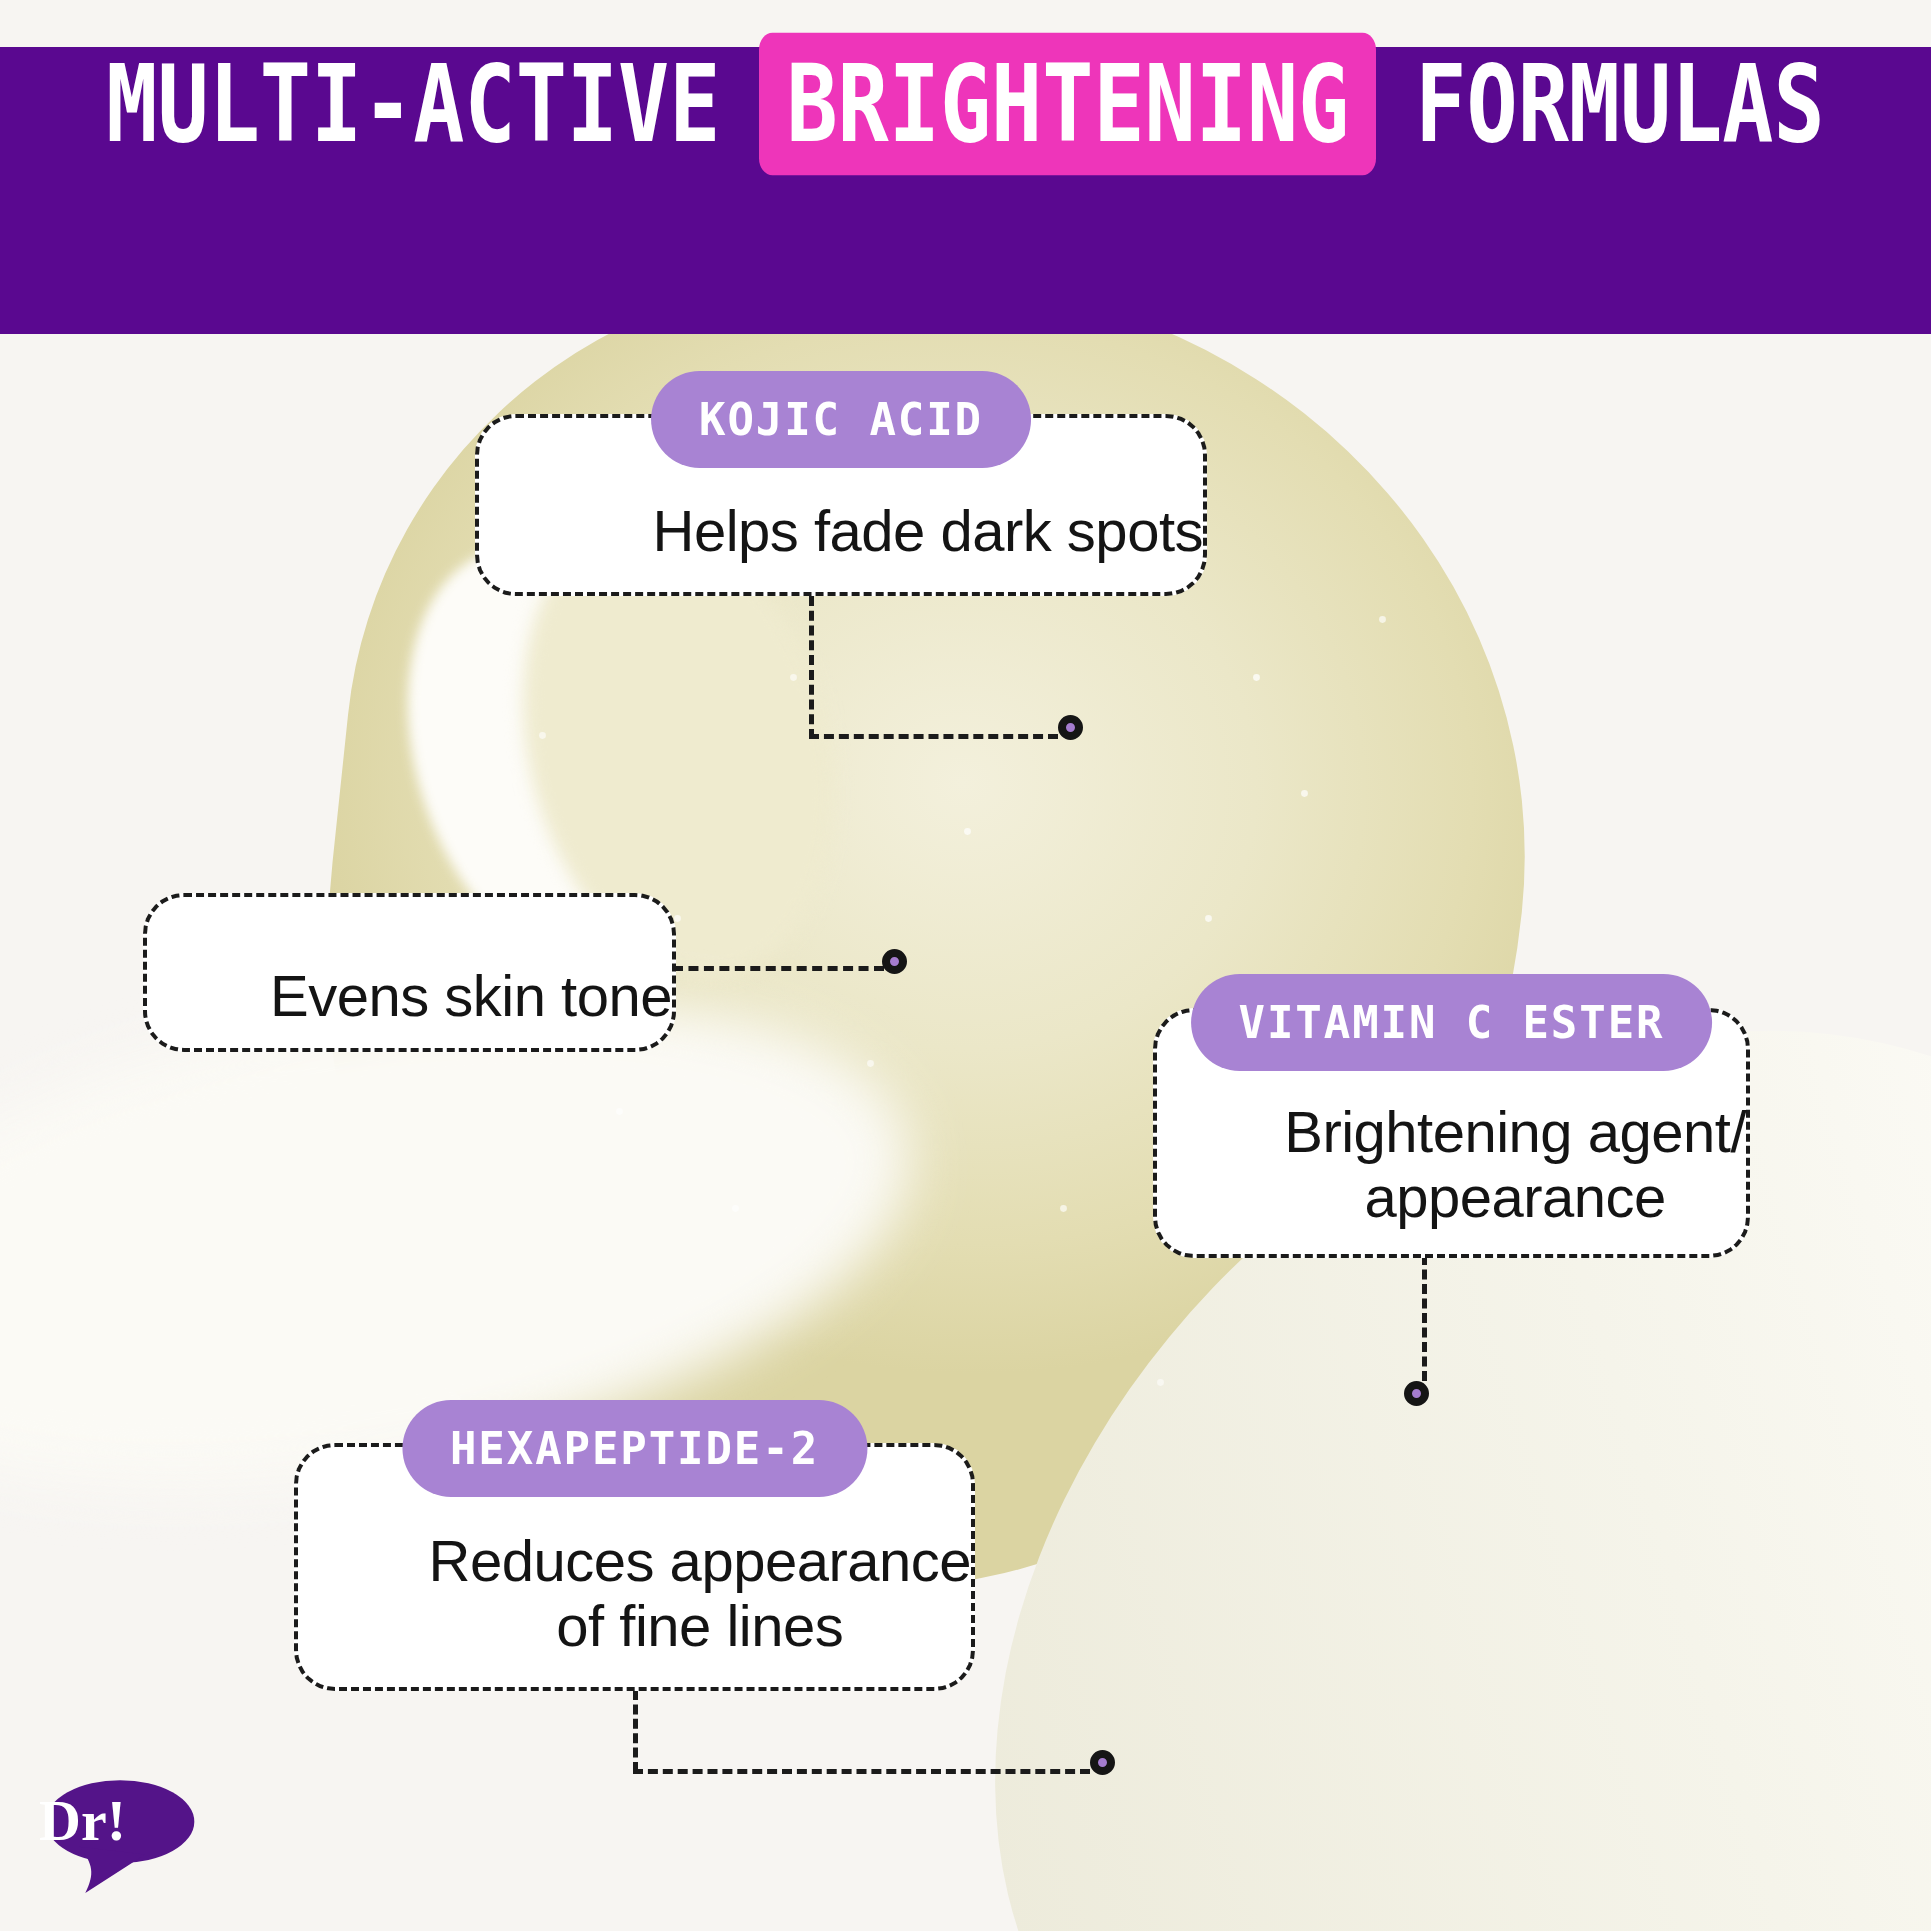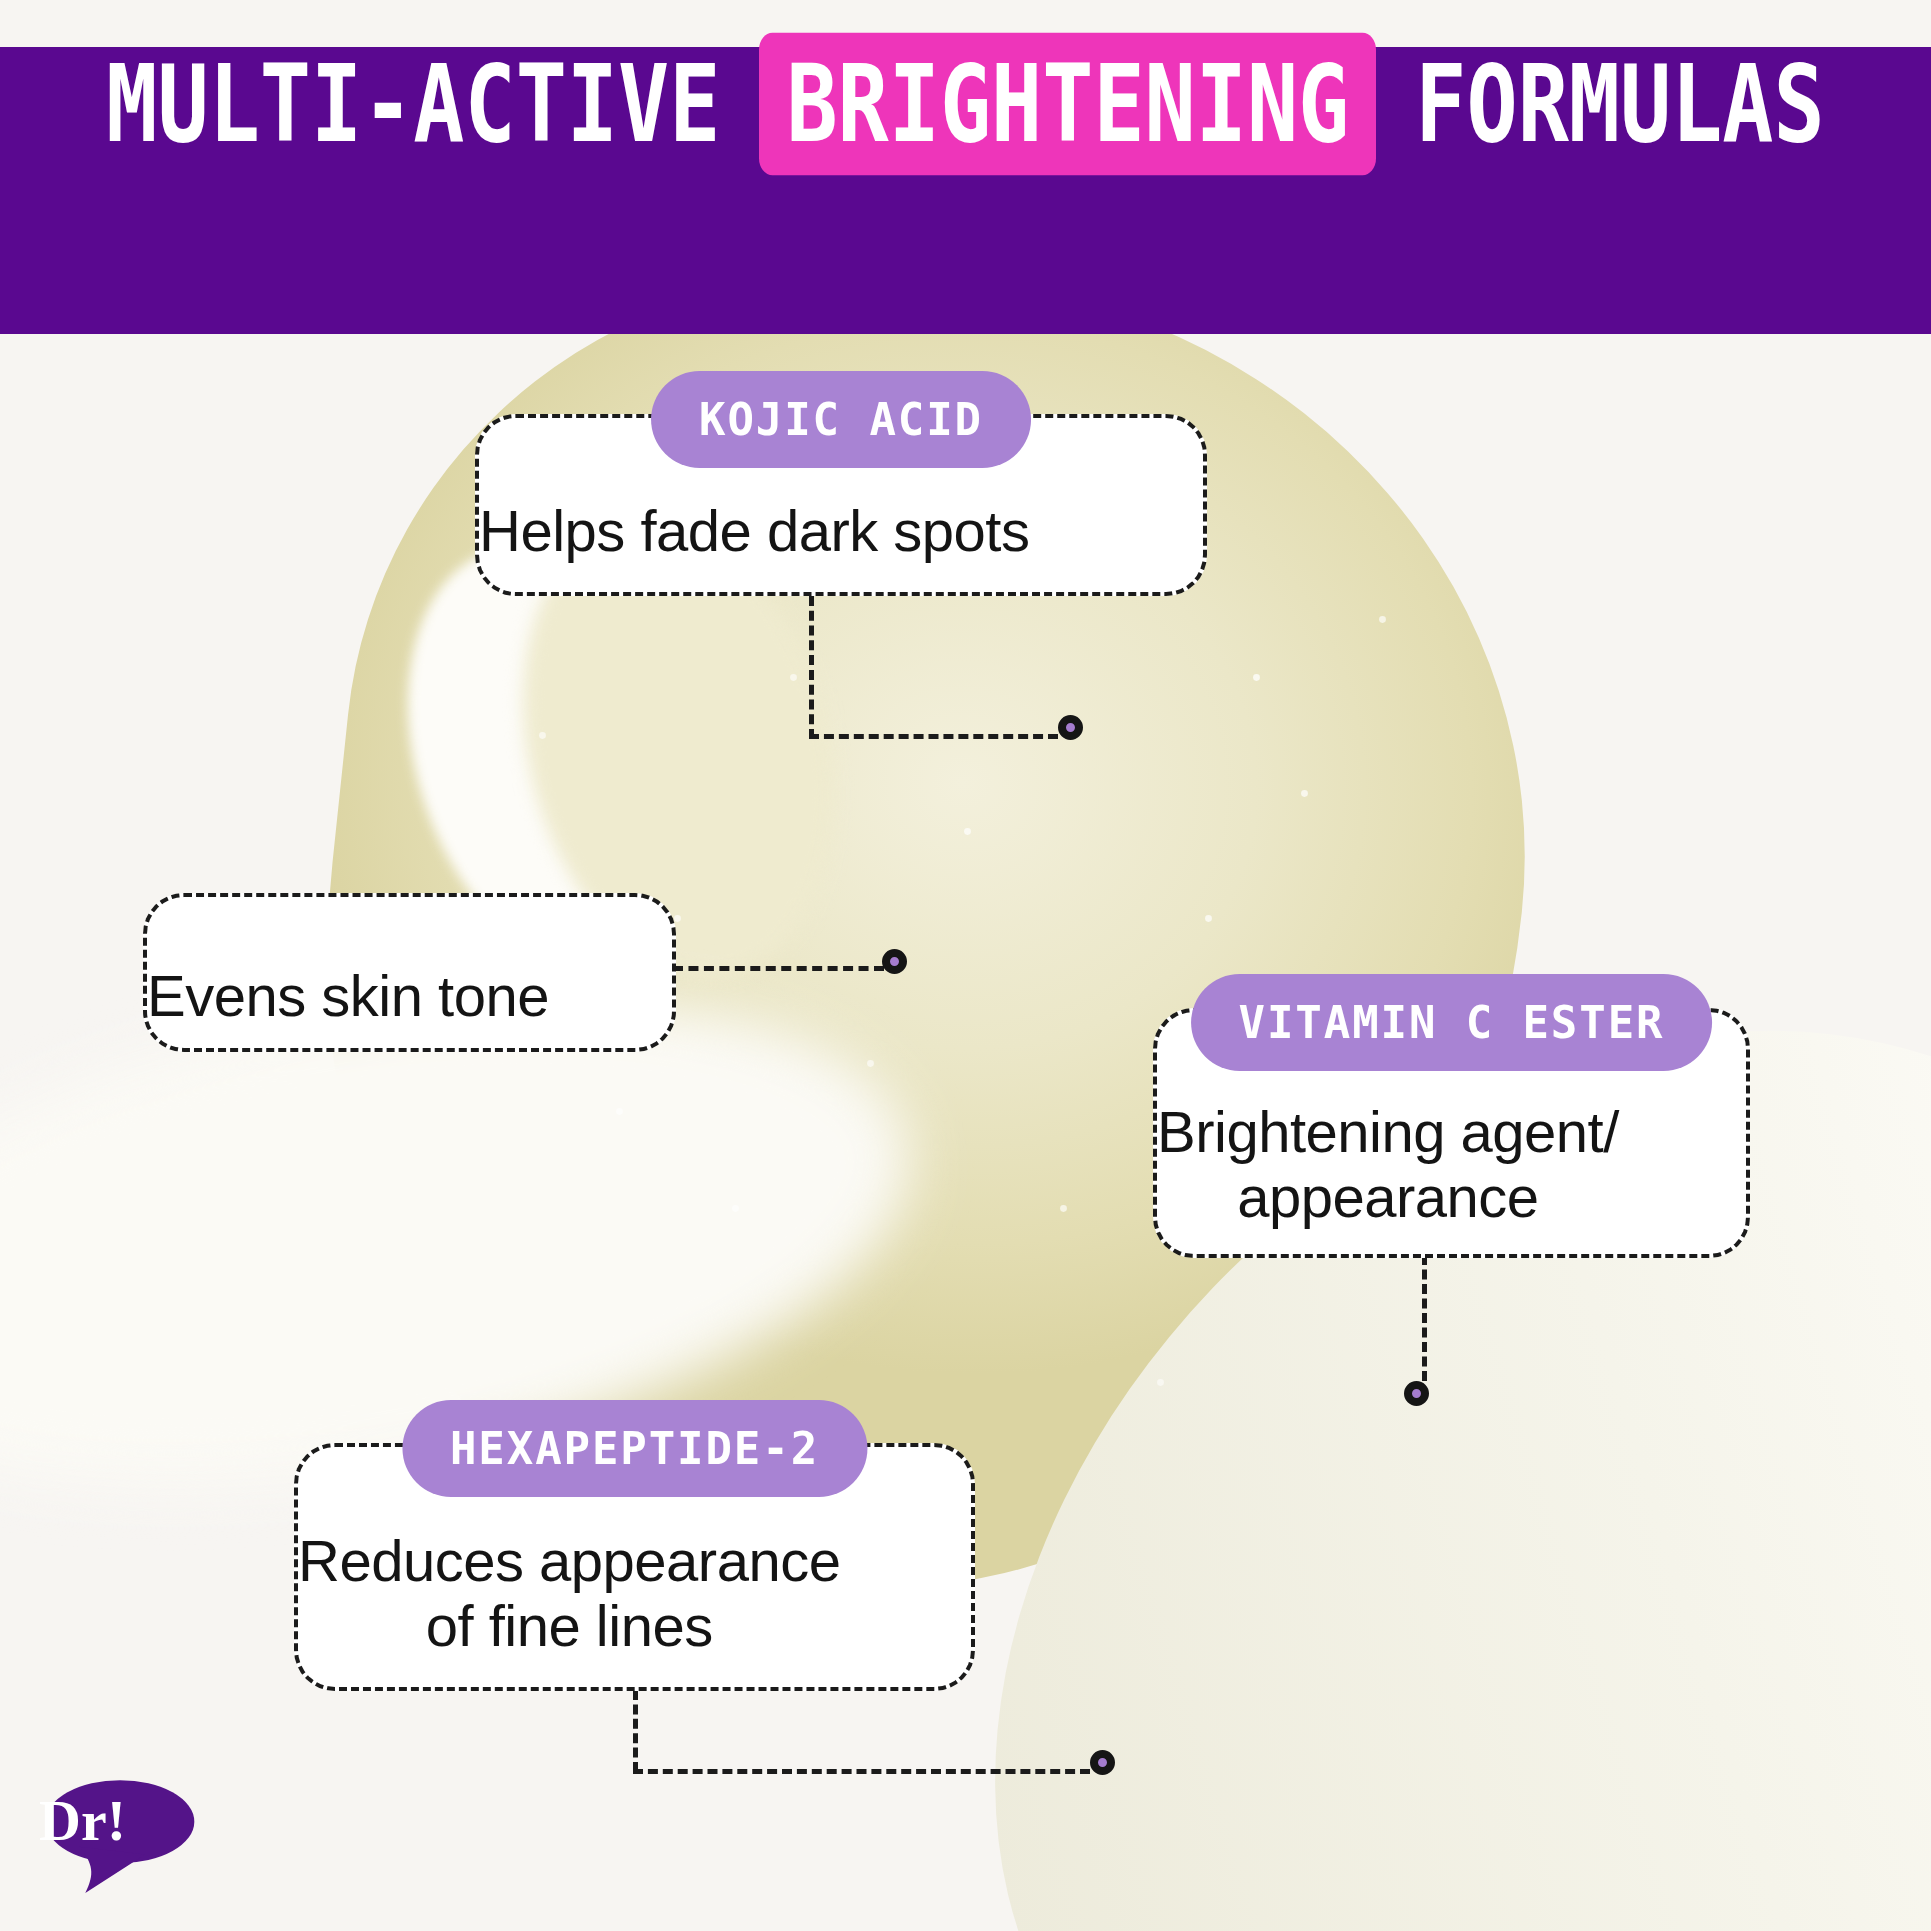--- a/index.html
+++ b/index.html
@@ -65,21 +65,21 @@
   }
   .header-highlight{
     background:var(--highlight-bg);padding:7.7px 27px;border-radius:13.5px;display:inline-block;
   }
 
   
   .callout{position:absolute;z-index:6}
   .callout .box{
     width:100%;height:100%;background:var(--box-bg);
     border:4.8px dashed var(--line);border-radius:41px;
-    display:flex;flex-direction:column;justify-content:center;align-items:flex-start;
+    display:flex;flex-direction:column;justify-content:center;align-items:flex-end;
     text-align:center;
   }
   .callout .desc{
     font-size:58px;line-height:1.12;letter-spacing:-0.5px;color:var(--text);
     white-space:pre-line;
   }
   .pill{
     position:absolute;left:50%;transform:translateX(-50%);
     height:97px;padding:0 48px;background:var(--pill-bg);border-radius:50px;
     display:flex;align-items:center;justify-content:center;white-space:nowrap;z-index:7;

